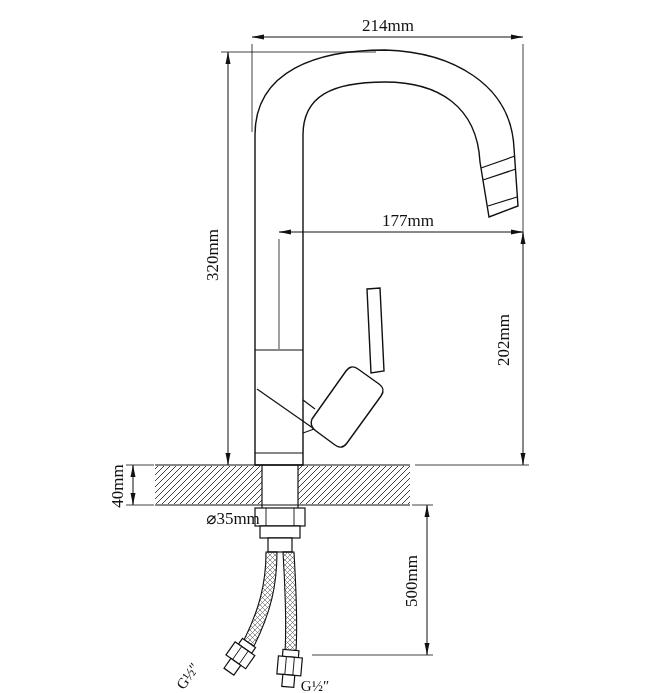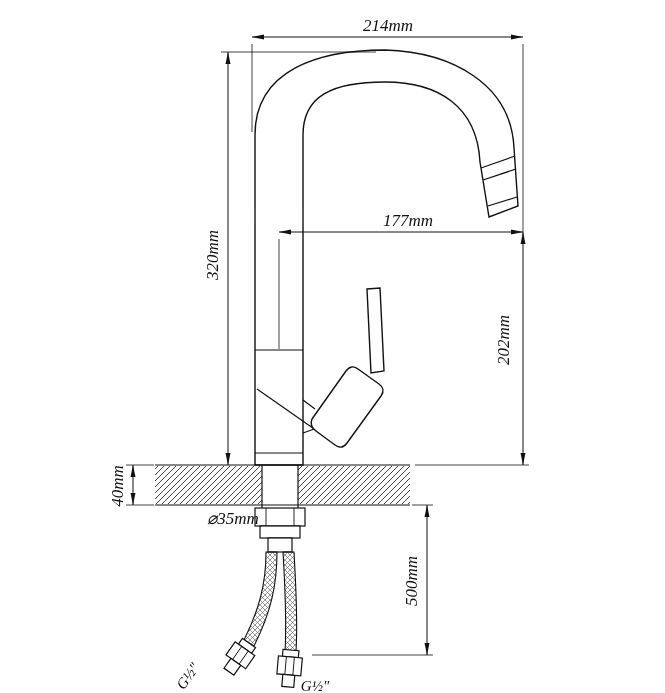--- a/index.html
+++ b/index.html
@@ -1,17 +1,17 @@
 <!DOCTYPE html>
 <html><head>
 <meta charset="utf-8">
 <style>
   html,body{margin:0;padding:0;background:#fff;}
   .canvas{position:relative;width:665px;height:693px;background:#ffffff;overflow:hidden;
-          font-family:"Liberation Serif", "DejaVu Serif", serif;font-style:italic;}
+          font-family:"Liberation Serif", "DejaVu Serif", serif;}
   svg{display:block;}
   .obj{stroke:#111;stroke-width:1.4;fill:#fff;}
   .objline{stroke:#111;stroke-width:1.2;fill:none;}
   .thin{stroke:#111;stroke-width:0.9;fill:none;}
   .dim{stroke:#111;stroke-width:1;fill:none;marker-start:url(#arrow);marker-end:url(#arrow);}
   .ext{stroke:#111;stroke-width:0.8;fill:none;}
   .dimtext{font-family:"Liberation Serif","DejaVu Serif",serif;font-size:17px;fill:#111;text-anchor:middle;}
   .dimtext-sm{font-family:"Liberation Serif","DejaVu Serif",serif;font-size:15px;fill:#111;text-anchor:middle;}
   .hose{stroke:#111;stroke-width:1.1;}
   .fit{stroke:#111;stroke-width:1.2;fill:#fff;}

